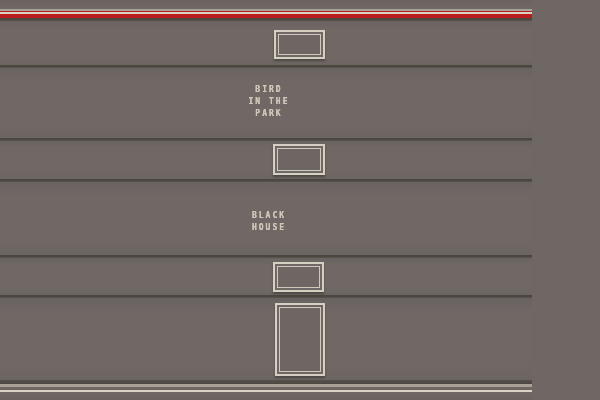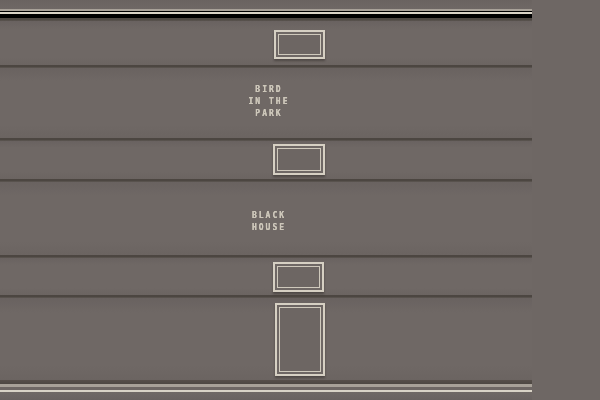--- a/index.html
+++ b/index.html
@@ -1,21 +1,21 @@
 <!DOCTYPE html>
 <html><head>
 <meta charset="utf-8">
 <style>
   html,body{margin:0;padding:0;background:#6e6764;}
   *{box-sizing:border-box;}
   .scene{
     position:relative;
     width:532px;height:400px;
     overflow:hidden;
-    background:#000000;
+    background:#b91c1c;
     font-family:"DejaVu Sans Mono","Liberation Mono",monospace;
   }
   
   .layer{position:absolute;left:0;width:600px;}
   .strip-top{top:0;height:9px;background:linear-gradient(180deg,#6a6360,#6f6865);}
   .line-lightgray-top{top:9px;height:2px;background:#a8a198;}
   .line-cream-top{top:12px;height:2px;background:#d9d3c6;}
   .line-dark-top{top:18px;height:3px;background:linear-gradient(180deg,#4d4742 0%,#4d4742 60%,#5e5853 100%);}
   .band{background:linear-gradient(180deg,#696260 0%,#6f6865 18%,#6f6865 82%,#6b6461 100%);}
   .band-a{top:21px;height:44px;}

